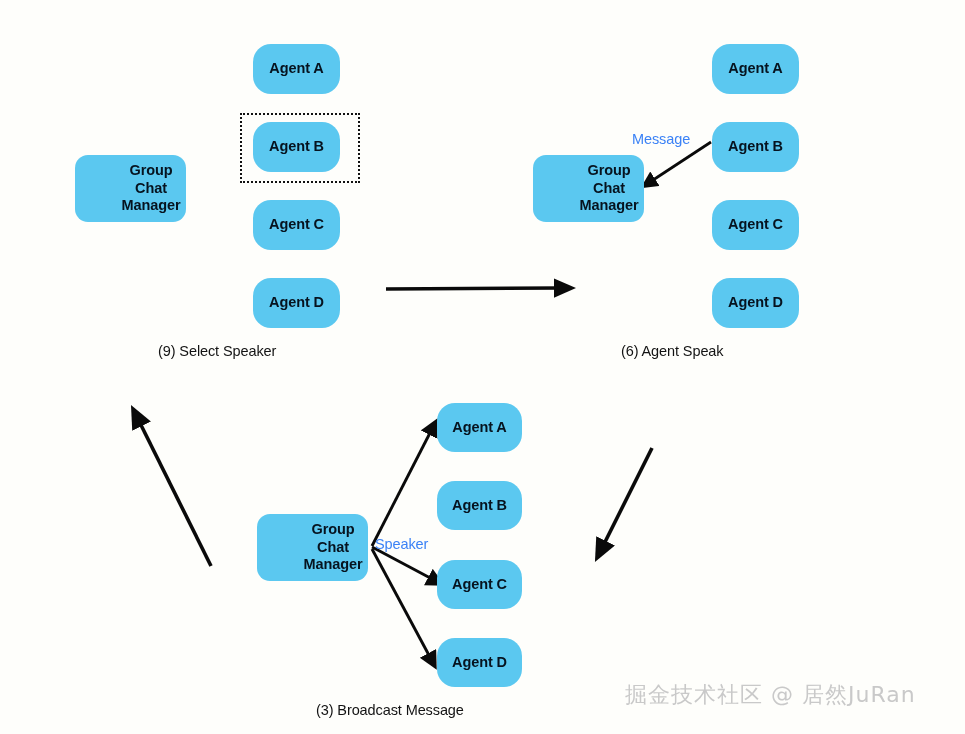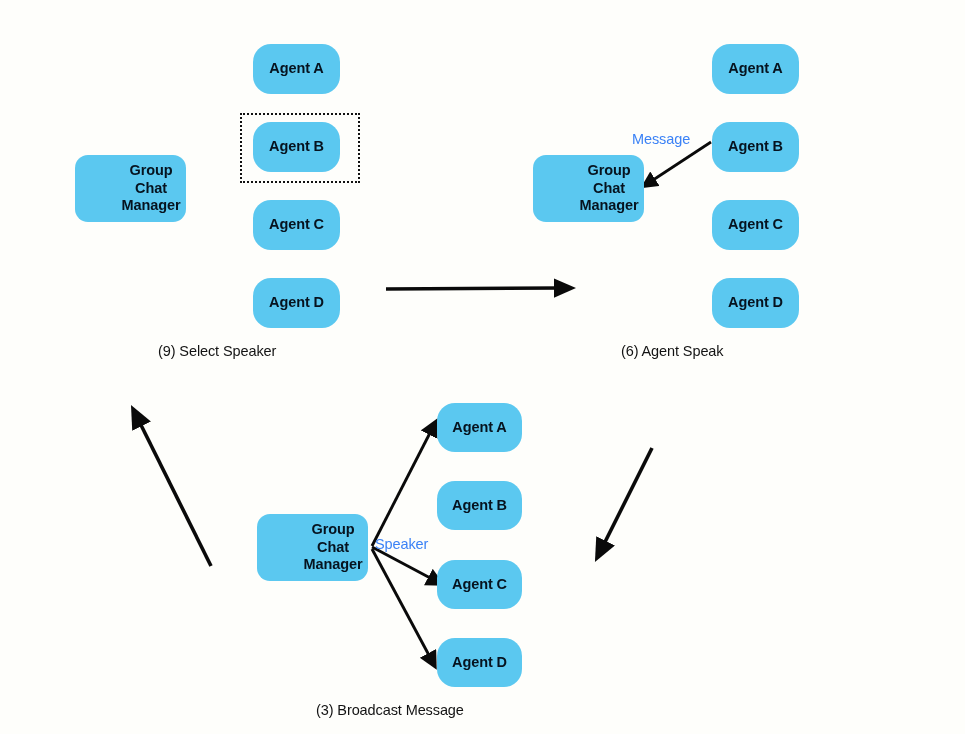--- a/index.html
+++ b/index.html
@@ -183,14 +183,15 @@
     </div>
     <div class="node" style="left:437px; top:638px; width:85px; height:49px;">
       <span>Agent D</span>
     </div>
 
     <div class="edge-label" style="left:375px; top:536px;">Speaker</div>
 
     <div class="caption" style="left:316px; top:702px;">(3) Broadcast Message</div>
   </div>
 
+  <div class="watermark">掘金技术社区 @ 居然JuRan</div>
 
 </div>
 
 </body></html>

